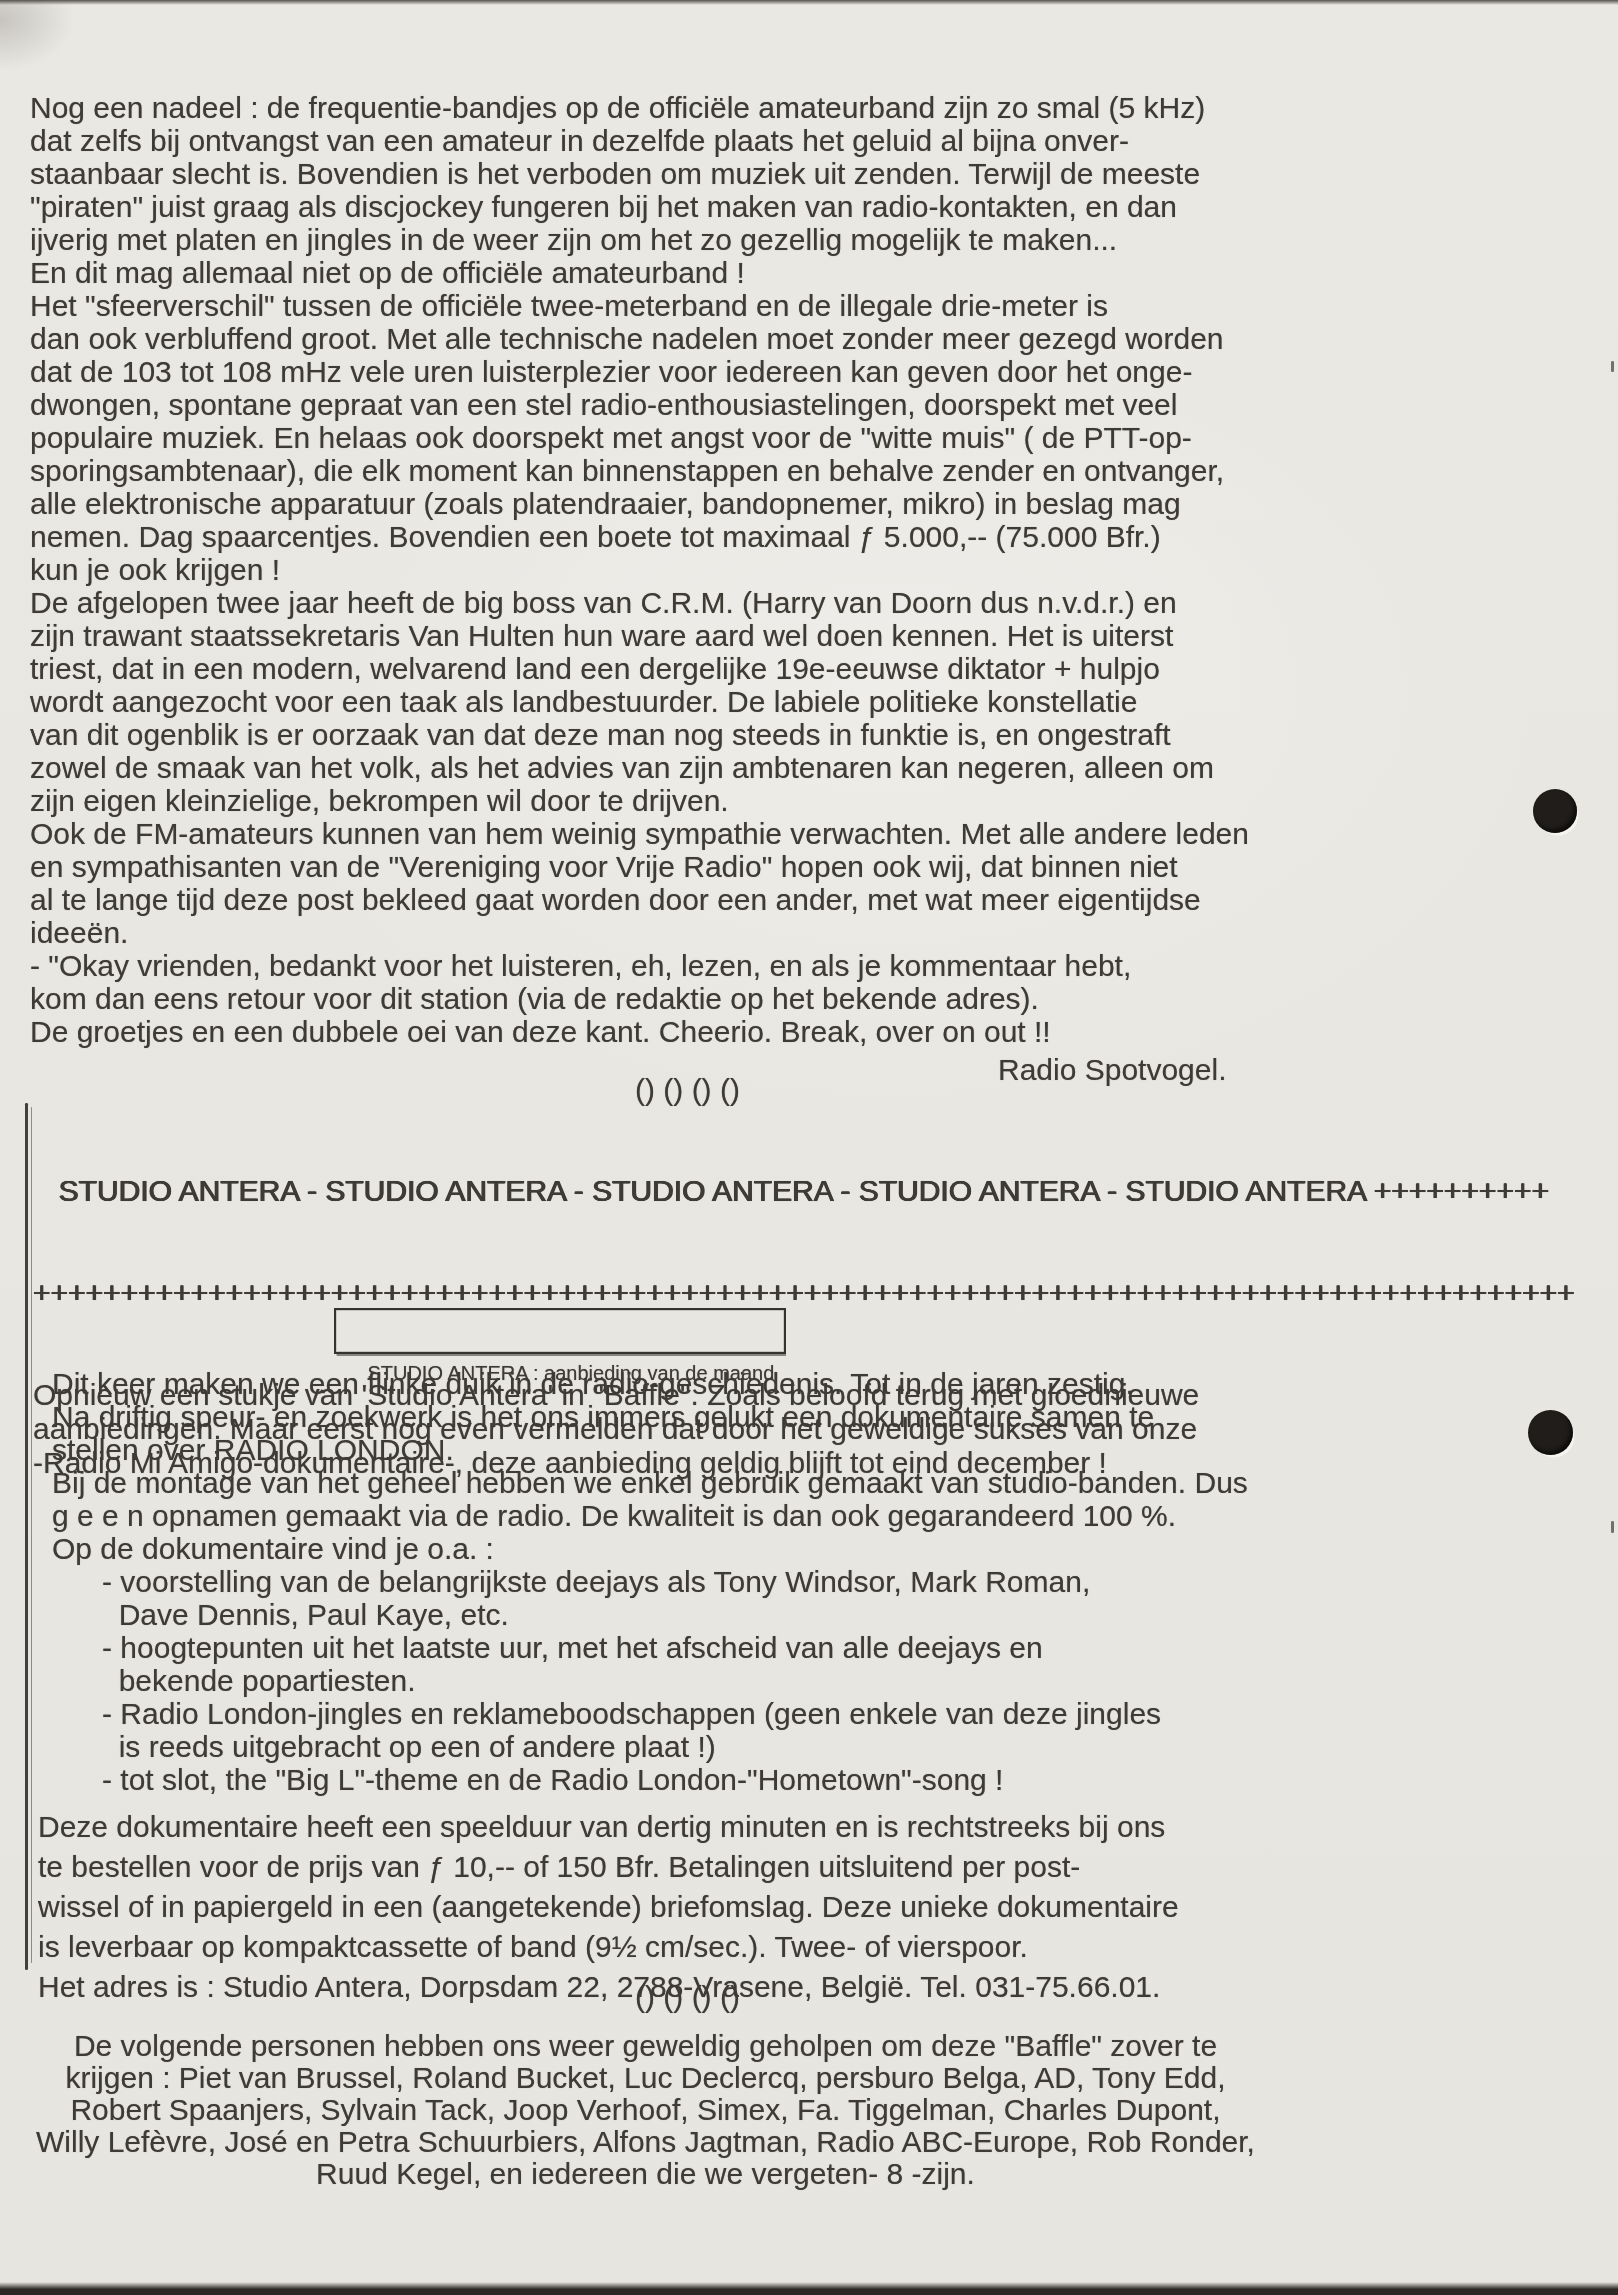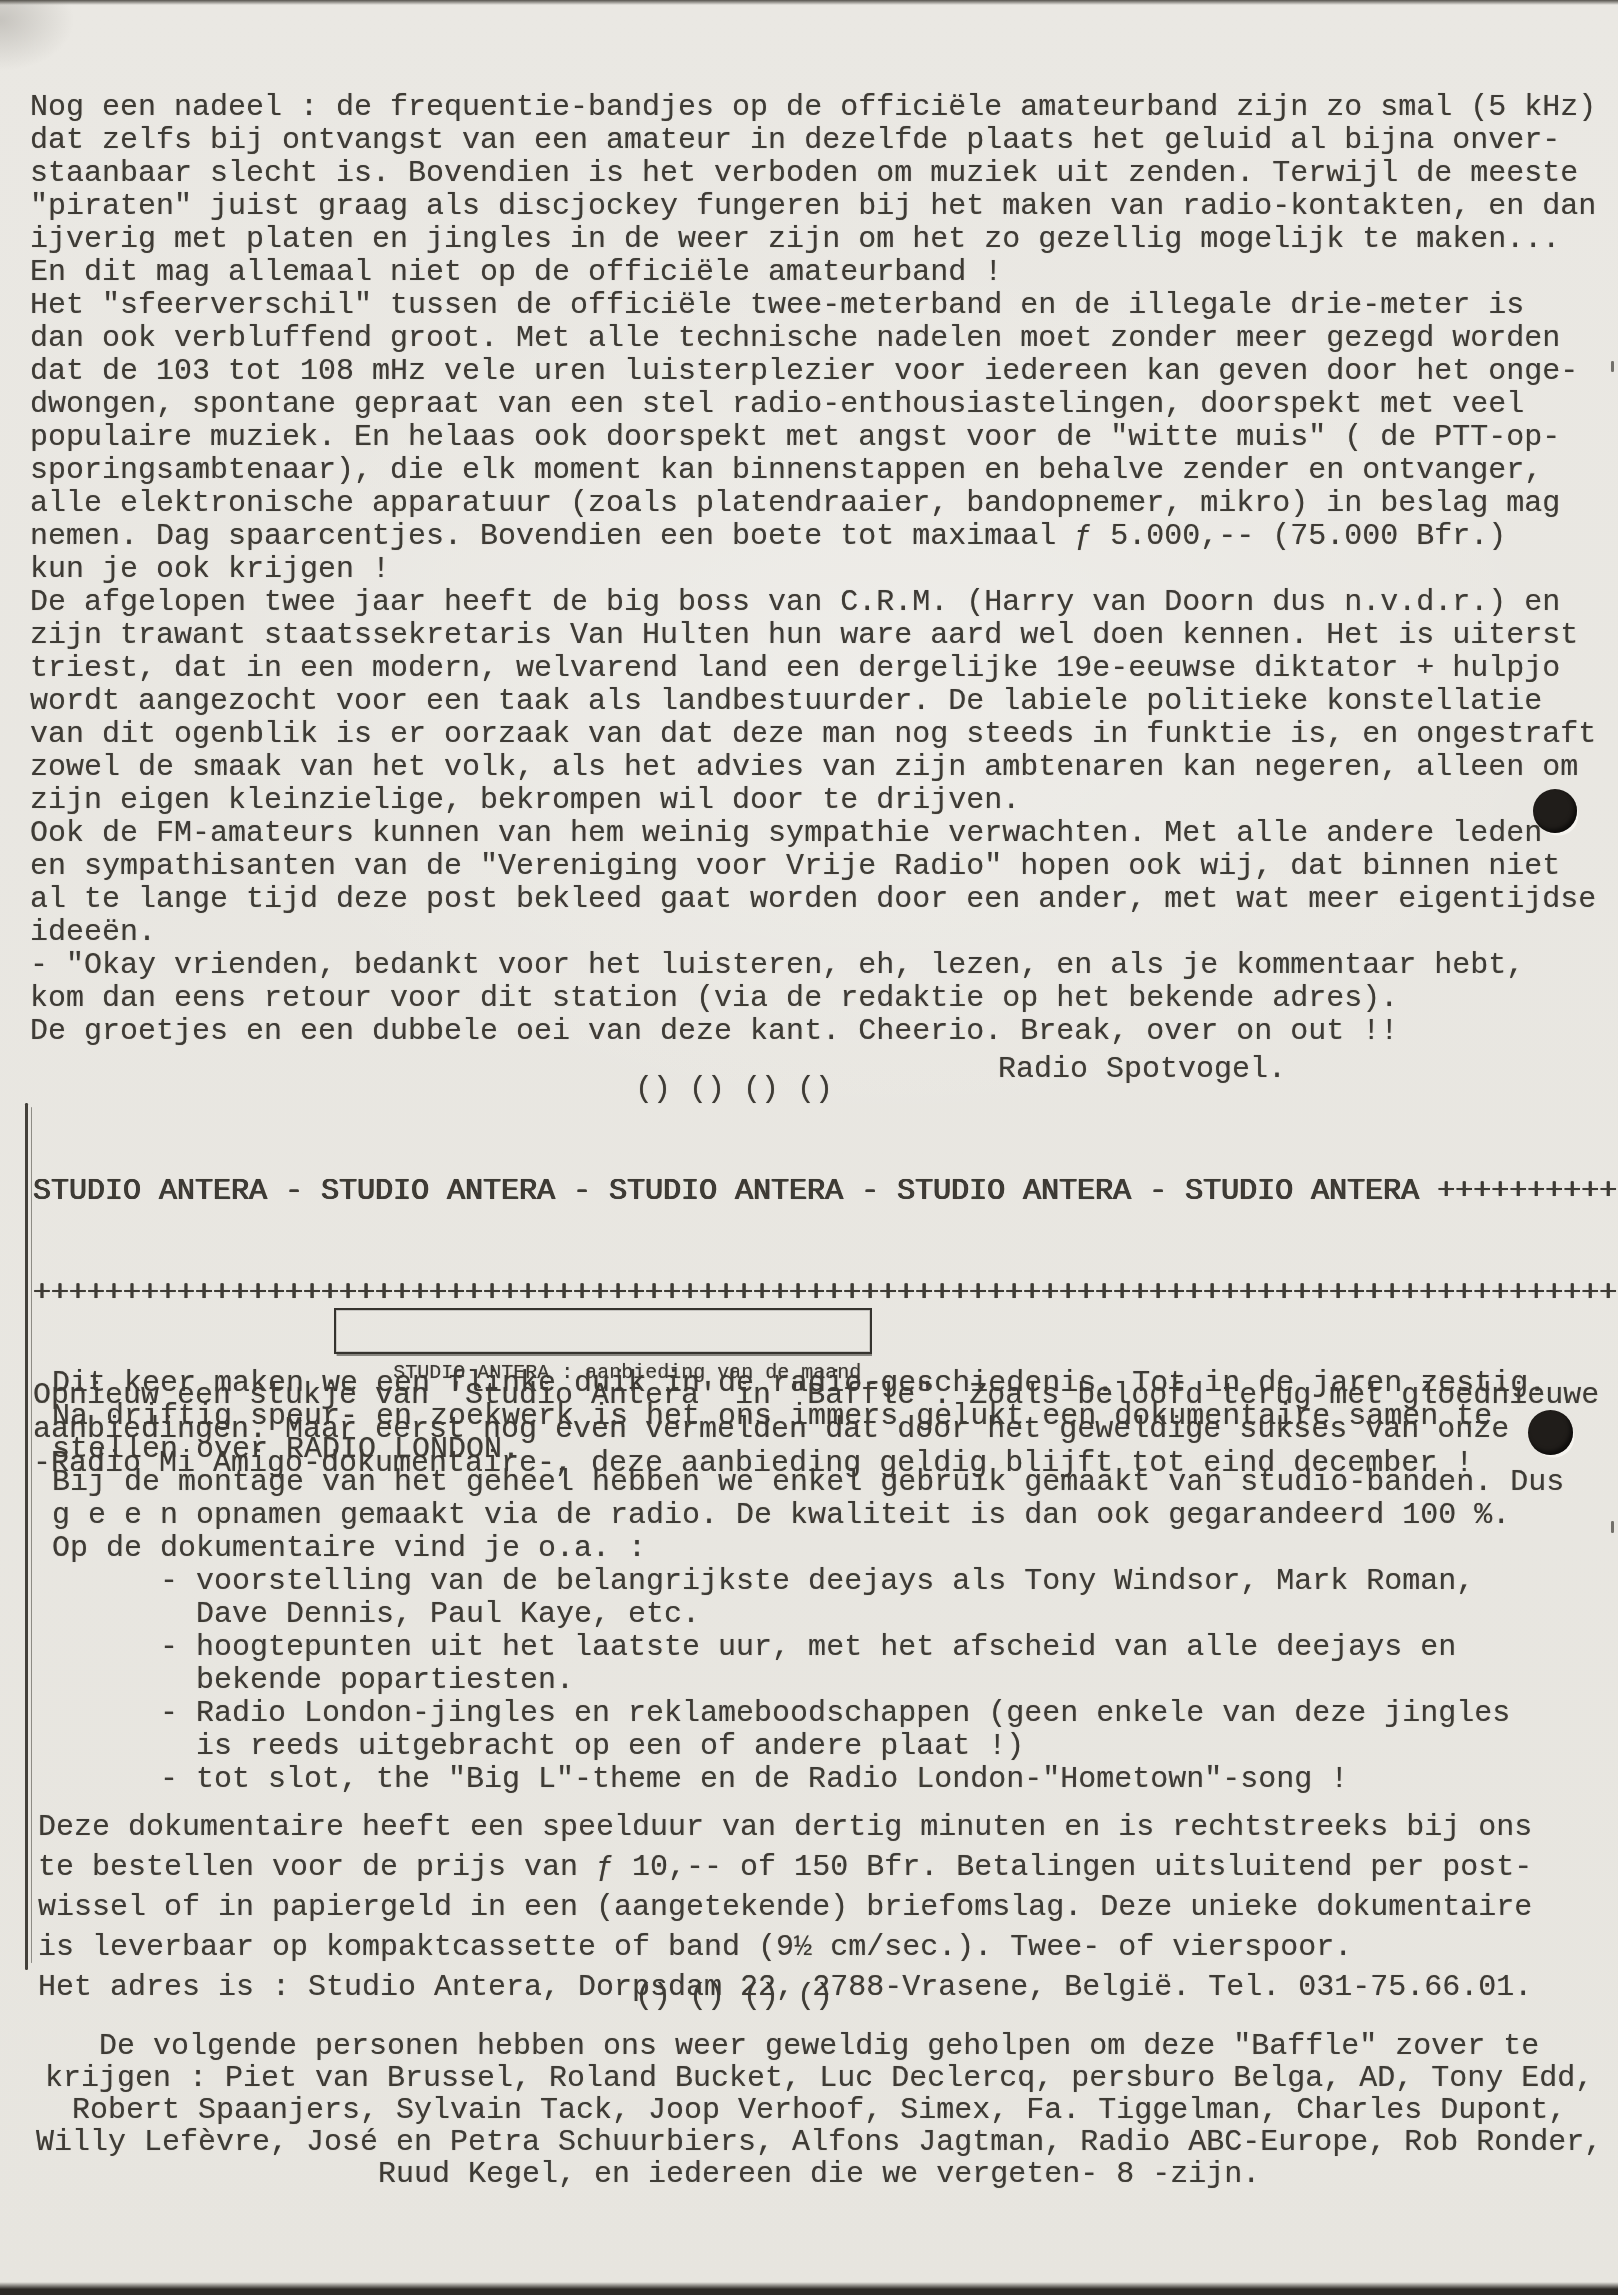--- a/index.html
+++ b/index.html
@@ -4,21 +4,21 @@
 <style>
   html,body{margin:0;padding:0;background:#b9b6b0;}
   .page{
     position:relative;
     width:1619px;height:2295px;
     overflow:hidden;
     background:
       radial-gradient(106px 73px at 0px 20px, rgba(72,68,61,.22), transparent 70%),
       radial-gradient(923px 594px at 55% 30%, rgba(255,255,255,.25), transparent 75%),
       linear-gradient(#eae8e3,#e7e5df);
-    font-family:Liberation Mono, monospace;
+    font-family:Liberation Sans, sans-serif;
     color:#3e3b35;
   }
   .txt{
     position:absolute;
     white-space:pre;
     font-size:30px;
     line-height:33px;
     letter-spacing:0;
     text-shadow:0 0 0.8px rgba(62,59,53,.55);
   }

